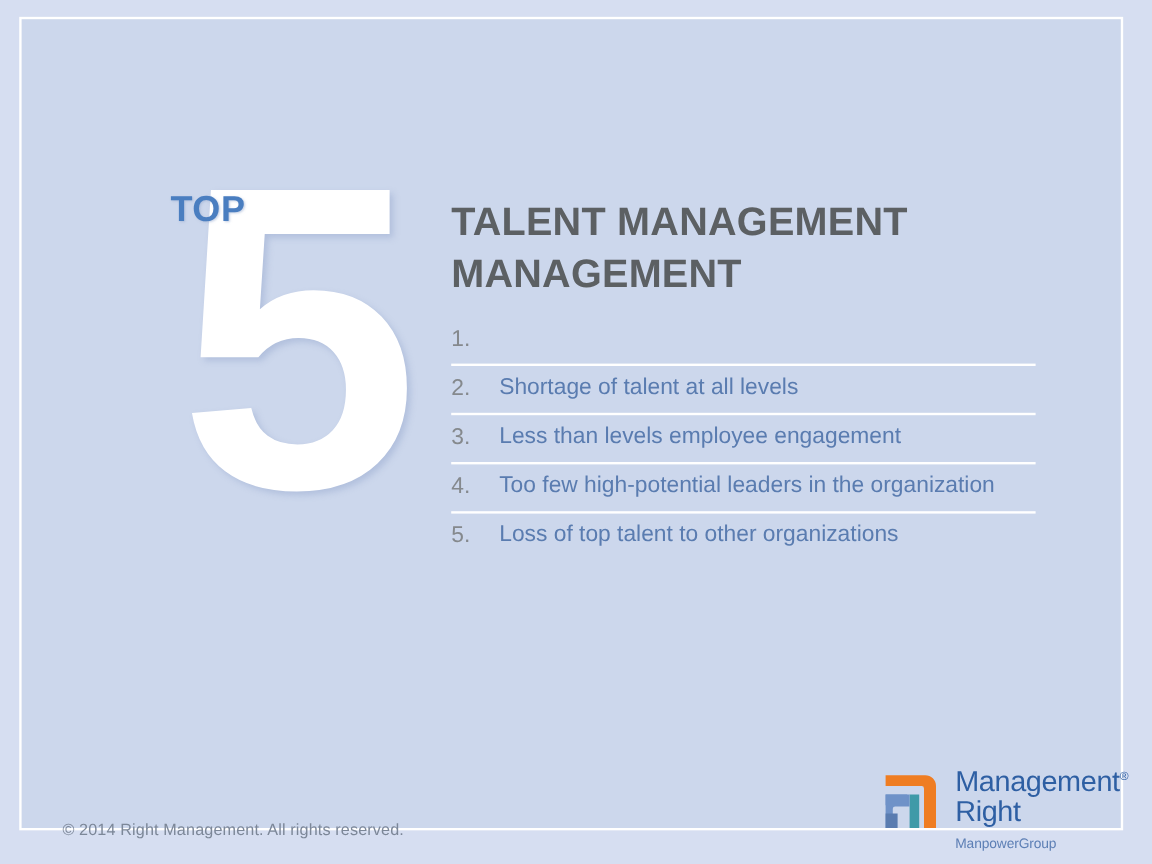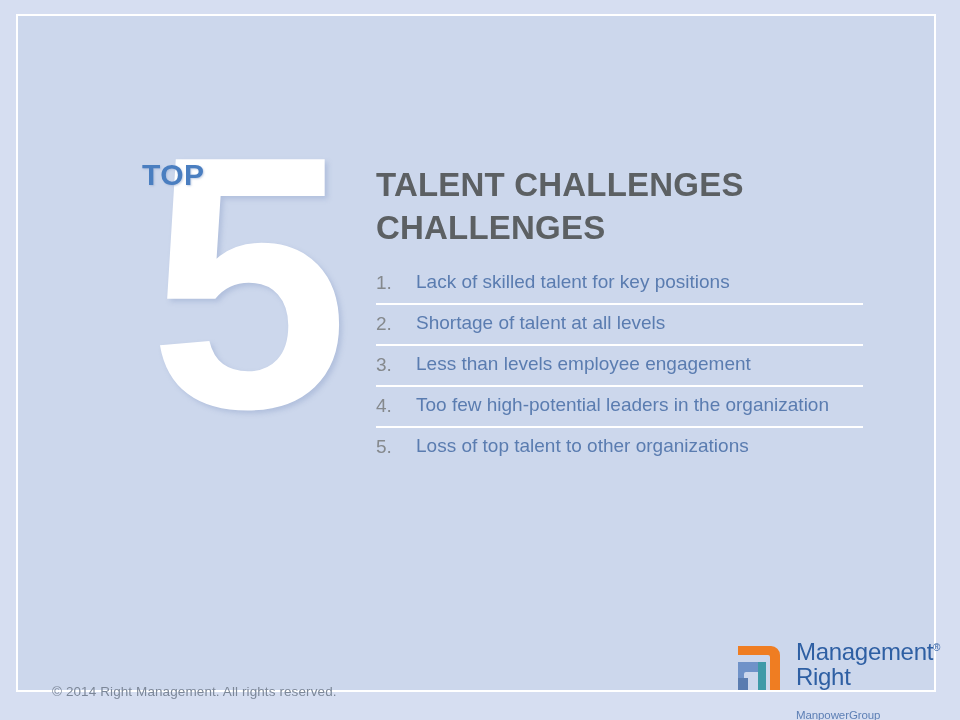--- a/index.html
+++ b/index.html
@@ -161,48 +161,47 @@
     letter-spacing: -0.3px;
     white-space: nowrap;
   }
   .logo-line .reg {
     font-size: 10px;
     vertical-align: super;
   }
   #logo-sub {
     font-size: 11.5px;
     color: #5d7fb5;
-    margin-top: 19px;
+    margin-top: 8px;
     letter-spacing: -0.1px;
     white-space: nowrap;
   }
 </style>
 </head>
 <body>
 
 <div id="slide">
 
   <div id="outer-band"></div>
 
   <div id="panel">
 
     <div id="numeral-block">
       <div id="big-number">5</div>
       <div id="top-label">TOP</div>
     </div>
 
     <div id="content">
 
-      <h1 id="title">TALENT CHALLENGES CHALLENGES</h1>
+      <h1 id="title">TALENT MANAGEMENT MANAGEMENT</h1>
 
       <ul id="challenge-list">
 
         <li class="list-row">
           <span class="row-num">1.</span>
-          <span class="row-text">Lack of skilled talent for key positions</span>
         </li>
 
         <li class="list-row">
           <span class="row-num">2.</span>
           <span class="row-text">Shortage of talent at all levels</span>
         </li>
 
         <li class="list-row">
           <span class="row-num">3.</span>
           <span class="row-text">Less than levels employee engagement</span>

